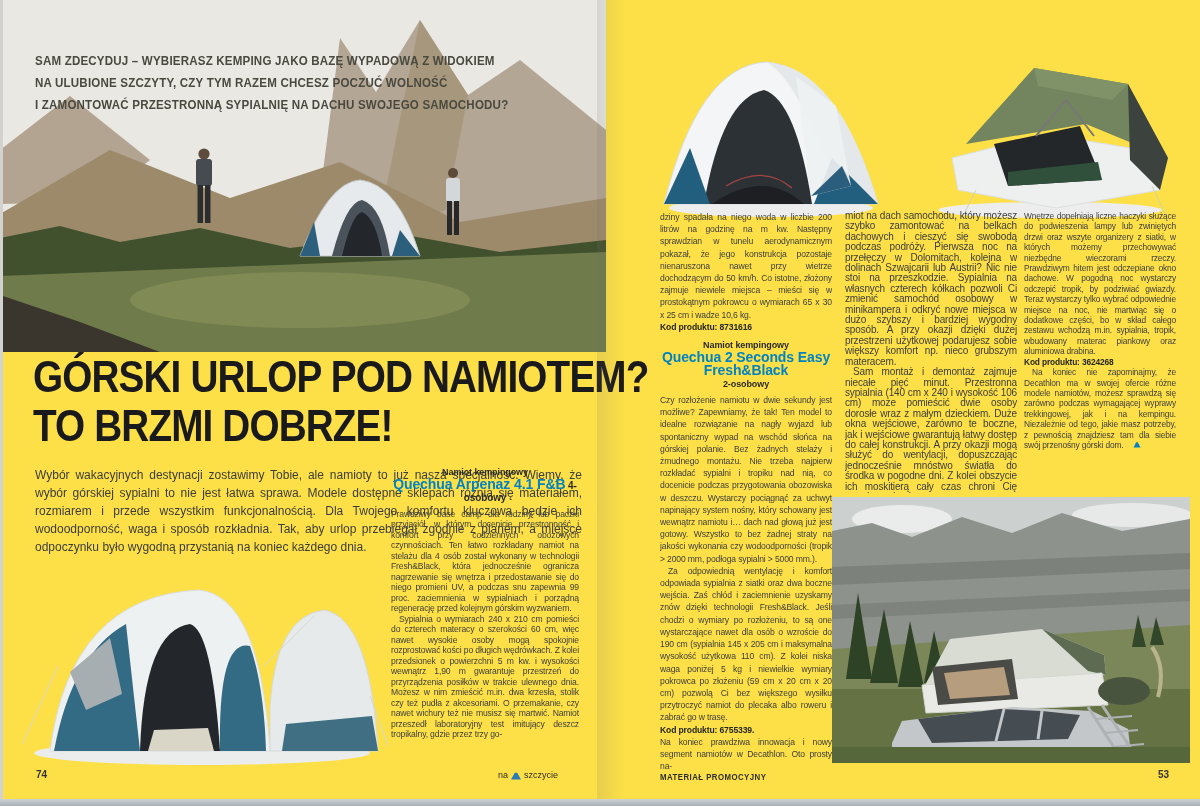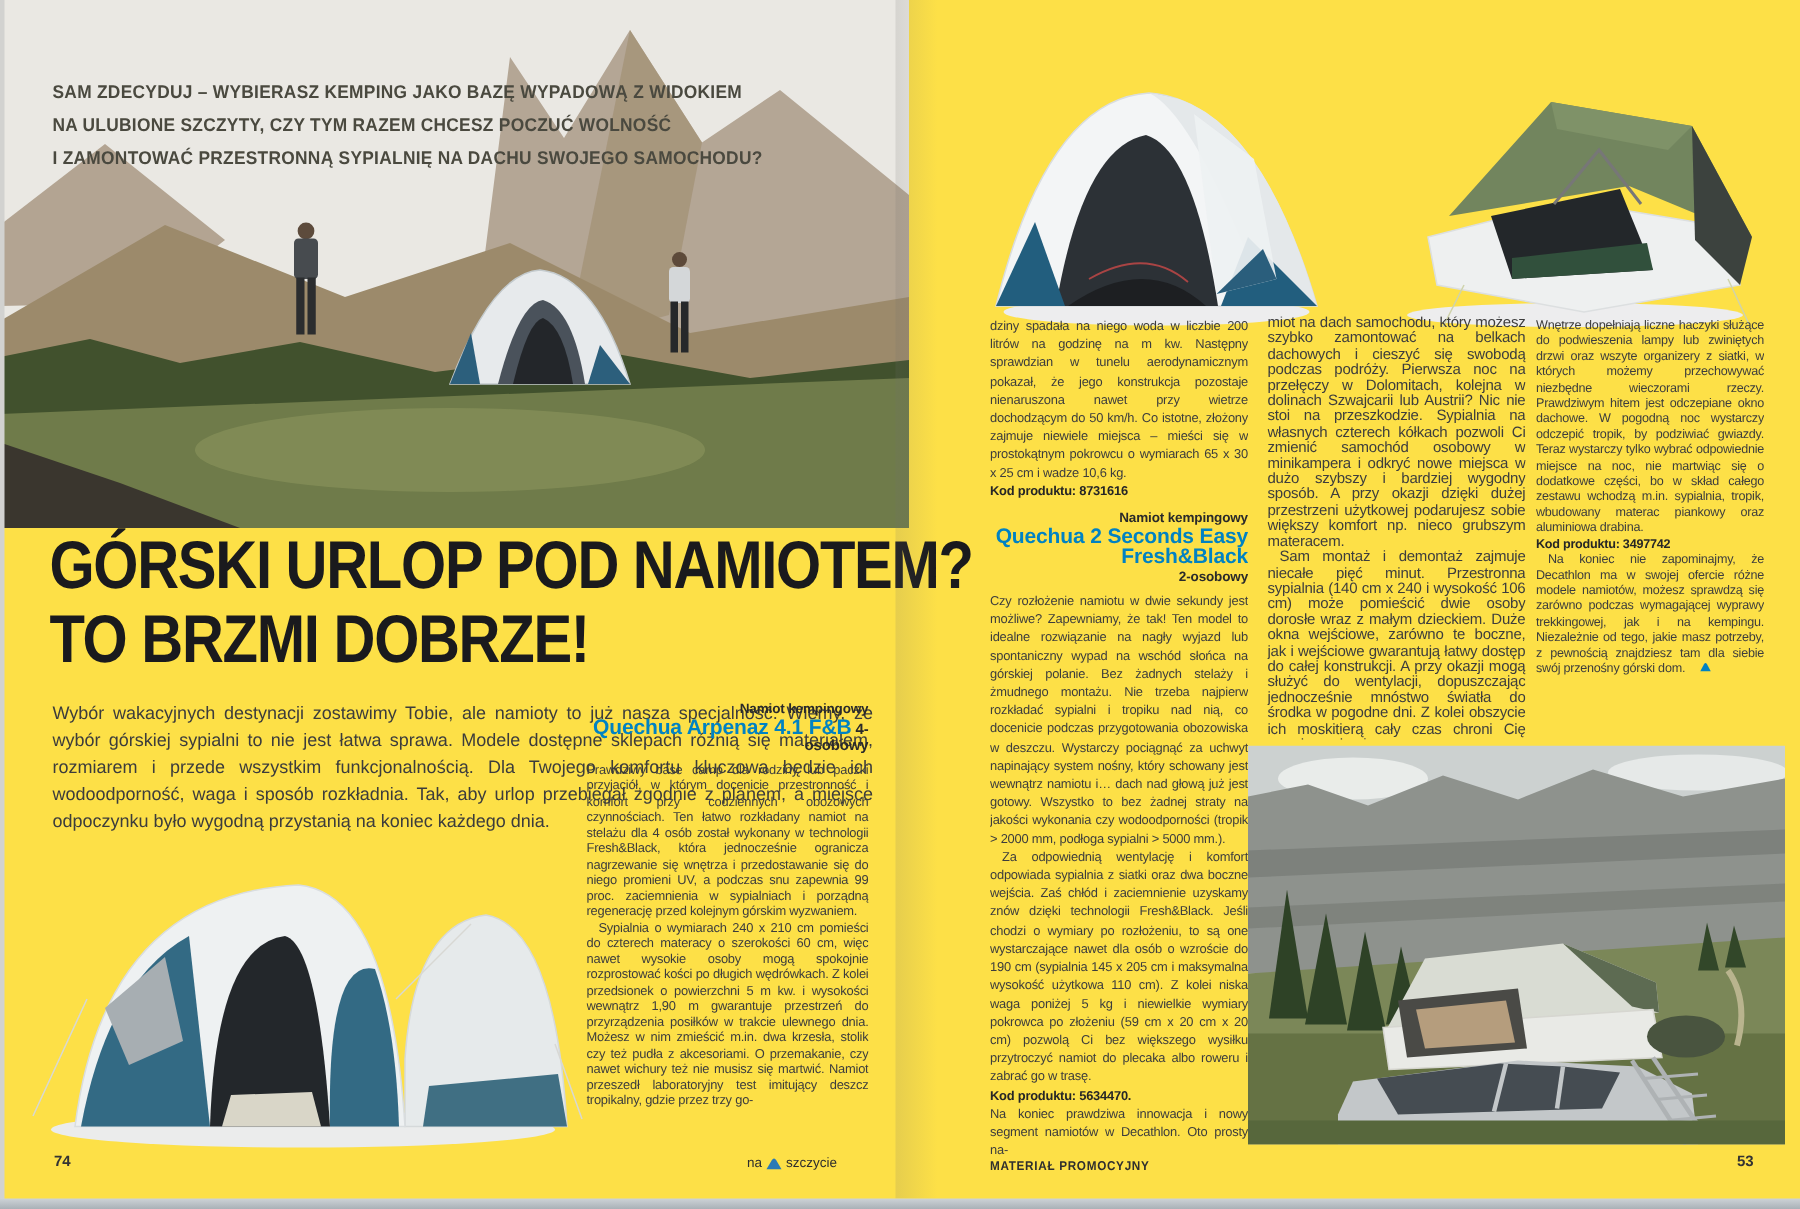--- a/index.html
+++ b/index.html
@@ -19,21 +19,21 @@
   
   .intro{left:35px;top:466px;width:547px;font-size:12px;line-height:18px;text-align:justify;color:#3c3c3c;}
   
   .col{text-align:justify;letter-spacing:-.15px;color:#3d3d3d;overflow:hidden;}
   .midcol{left:391px;top:460px;width:188px;height:316px;font-size:8.6px;line-height:10.5px;}
   .col1{left:660px;top:211px;width:172px;height:564px;font-size:8.6px;line-height:12.2px;}
   .col2{left:845px;top:211px;width:172px;height:282px;font-size:10px;line-height:10.4px;}
   .col3{left:1024px;top:211px;width:152px;height:286px;font-size:8.4px;line-height:10.4px;}
   .col p{margin:0;}
   .col p.indent{text-indent:8px;}
-  .prodhead{margin:7px 0 4px 0;line-height:11.5px;text-align:right;letter-spacing:-.1px;}
+  .prodhead{margin:7px 0 4px 0;line-height:11.5px;text-align:center;letter-spacing:-.1px;}
   .prod-cat{display:block;font-size:9px;font-weight:700;color:#2a2a2a;}
   .prod-name{font-size:14px;font-weight:700;color:#0082c3;}
   .prod-cap{font-size:10px;font-weight:700;color:#2a2a2a;}
   .kod{font-weight:700;color:#262626;}
   .endmark{display:inline-block;vertical-align:baseline;margin-left:2px;}
   
   .img-frame svg{display:block;}
   .img-arpenaz{left:14px;top:546px;width:376px;height:234px;}
   .img-dome{left:646px;top:36px;width:250px;height:196px;}
   .img-roof{left:916px;top:40px;width:268px;height:192px;}
@@ -165,32 +165,32 @@
   <div class="abs col col1">
     <p class="para">dziny spadała na niego woda w liczbie 200 litrów na godzinę na m kw. Następny sprawdzian w tunelu aerodynamicznym pokazał, że jego konstrukcja pozostaje nienaruszona nawet przy wietrze dochodzącym do 50 km/h. Co istotne, złożony zajmuje niewiele miejsca – mieści się w prostokątnym pokrowcu o wymiarach 65 x 30 x 25 cm i wadze 10,6 kg.</p>
     <p class="para"><span class="kod">Kod produktu:</span><span class="kod"> 8731616</span></p>
     <div class="prodhead">
       <span class="prod-cat">Namiot kempingowy</span>
       <span class="prod-name">Quechua 2 Seconds Easy Fresh&amp;Black</span>
       <span class="prod-cat">2-osobowy</span>
     </div>
     <p class="para">Czy rozłożenie namiotu w dwie sekundy jest możliwe? Zapewniamy, że tak! Ten model to idealne rozwiązanie na nagły wyjazd lub spontaniczny wypad na wschód słońca na górskiej polanie. Bez żadnych stelaży i żmudnego montażu. Nie trzeba najpierw rozkładać sypialni i tropiku nad nią, co docenicie podczas przygotowania obozowiska w deszczu. Wystarczy pociągnąć za uchwyt napinający system nośny, który schowany jest wewnątrz namiotu i… dach nad głową już jest gotowy. Wszystko to bez żadnej straty na jakości wykonania czy wodoodporności (tropik &gt; 2000 mm, podłoga sypialni &gt; 5000 mm.).</p>
     <p class="para indent">Za odpowiednią wentylację i komfort odpowiada sypialnia z siatki oraz dwa boczne wejścia. Zaś chłód i zaciemnienie uzyskamy znów dzięki technologii Fresh&amp;Black. Jeśli chodzi o wymiary po rozłożeniu, to są one wystarczające nawet dla osób o wzroście do 190 cm (sypialnia 145 x 205 cm i maksymalna wysokość użytkowa 110 cm). Z kolei niska waga poniżej 5 kg i niewielkie wymiary pokrowca po złożeniu (59 cm x 20 cm x 20 cm) pozwolą Ci bez większego wysiłku przytroczyć namiot do plecaka albo roweru i zabrać go w trasę.</p>
-    <p class="para"><span class="kod">Kod produktu:</span><span class="kod"> 5634470.</span></p>
+    <p class="para"><span class="kod">Kod produktu:</span><span class="kod"> 6755339.</span></p>
     <p class="para">Na koniec prawdziwa innowacja i nowy segment namiotów w Decathlon. Oto prosty na-</p>
   </div>
 
   <div class="abs col col2">
     <p class="para">miot na dach samochodu, który możesz szybko zamontować na belkach dachowych i cieszyć się swobodą podczas podróży. Pierwsza noc na przełęczy w Dolomitach, kolejna w dolinach Szwajcarii lub Austrii? Nic nie stoi na przeszkodzie. Sypialnia na własnych czterech kółkach pozwoli Ci zmienić samochód osobowy w minikampera i odkryć nowe miejsca w dużo szybszy i bardziej wygodny sposób. A przy okazji dzięki dużej przestrzeni użytkowej podarujesz sobie większy komfort np. nieco grubszym materacem.</p>
     <p class="para indent">Sam montaż i demontaż zajmuje niecałe pięć minut. Przestronna sypialnia (140 cm x 240 i wysokość 106 cm) może pomieścić dwie osoby dorosłe wraz z małym dzieckiem. Duże okna wejściowe, zarówno te boczne, jak i wejściowe gwarantują łatwy dostęp do całej konstrukcji. A przy okazji mogą służyć do wentylacji, dopuszczając jednocześnie mnóstwo światła do środka w pogodne dni. Z kolei obszycie ich moskitierą cały czas chroni Cię przed owadami.</p>
   </div>
 
   <div class="abs col col3">
     <p class="para">Wnętrze dopełniają liczne haczyki służące do podwieszenia lampy lub zwiniętych drzwi oraz wszyte organizery z siatki, w których możemy przechowywać niezbędne wieczorami rzeczy. Prawdziwym hitem jest odczepiane okno dachowe. W pogodną noc wystarczy odczepić tropik, by podziwiać gwiazdy. Teraz wystarczy tylko wybrać odpowiednie miejsce na noc, nie martwiąc się o dodatkowe części, bo w skład całego zestawu wchodzą m.in. sypialnia, tropik, wbudowany materac piankowy oraz aluminiowa drabina.</p>
-    <p class="para"><span class="kod">Kod produktu:</span><span class="kod"> 3497742</span></p>
+    <p class="para"><span class="kod">Kod produktu:</span><span class="kod"> 3624268</span></p>
     <p class="para indent"><span>Na koniec nie zapominajmy, że Decathlon ma w swojej ofercie różne modele namiotów, możesz sprawdzą się zarówno podczas wymagającej wyprawy trekkingowej, jak i na kempingu. Niezależnie od tego, jakie masz potrzeby, z pewnością znajdziesz tam dla siebie swój przenośny górski dom.</span><span class="endmark"><svg width="8" height="7" viewBox="0 0 8 7">
             <path d="M0.5,6.5 L3,1.8 Q4,0.2 5,1.8 L7.5,6.5 Z" fill="#0082c3"></path>
           </svg></span></p>
   </div>
 
   <div class="abs img-car img-frame">
     <svg width="358" height="266" viewBox="0 0 358 266" preserveAspectRatio="none">
       <rect width="358" height="266" fill="#ccd1d0"></rect>
       <ellipse cx="70" cy="22" rx="50" ry="14" fill="#e9ecea"></ellipse>
       <ellipse cx="300" cy="18" rx="60" ry="12" fill="#e6e9e8"></ellipse>

